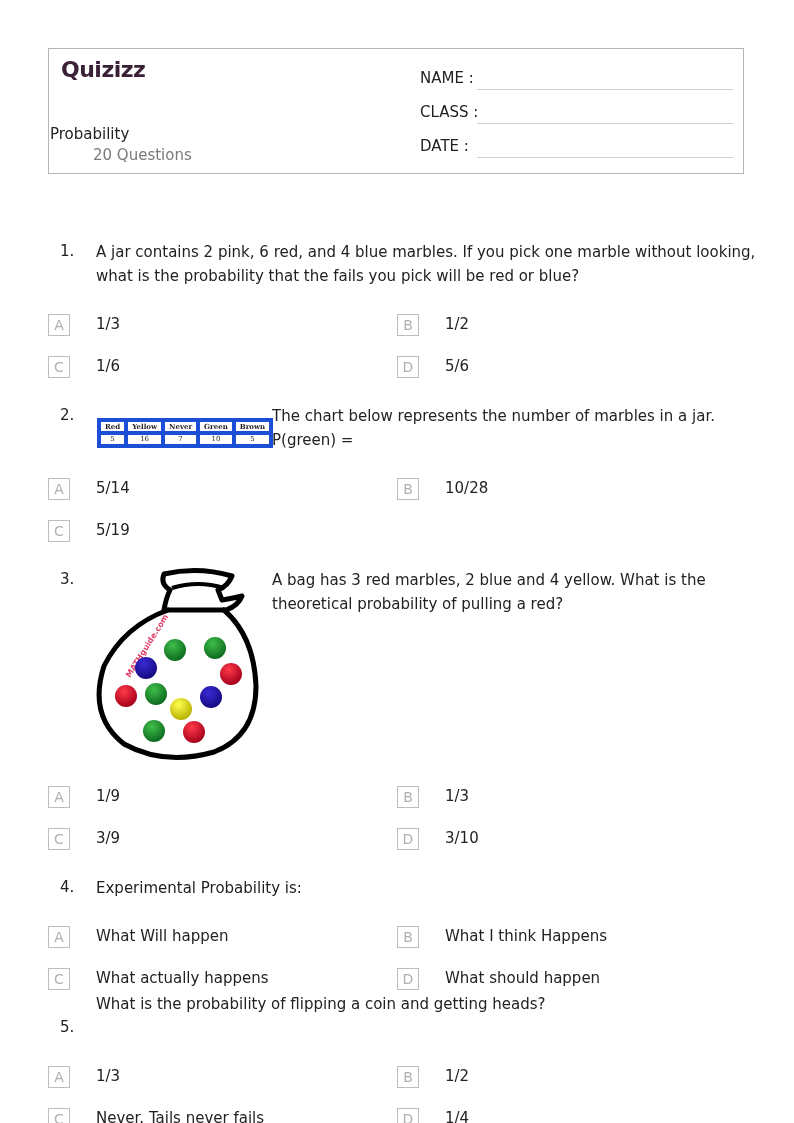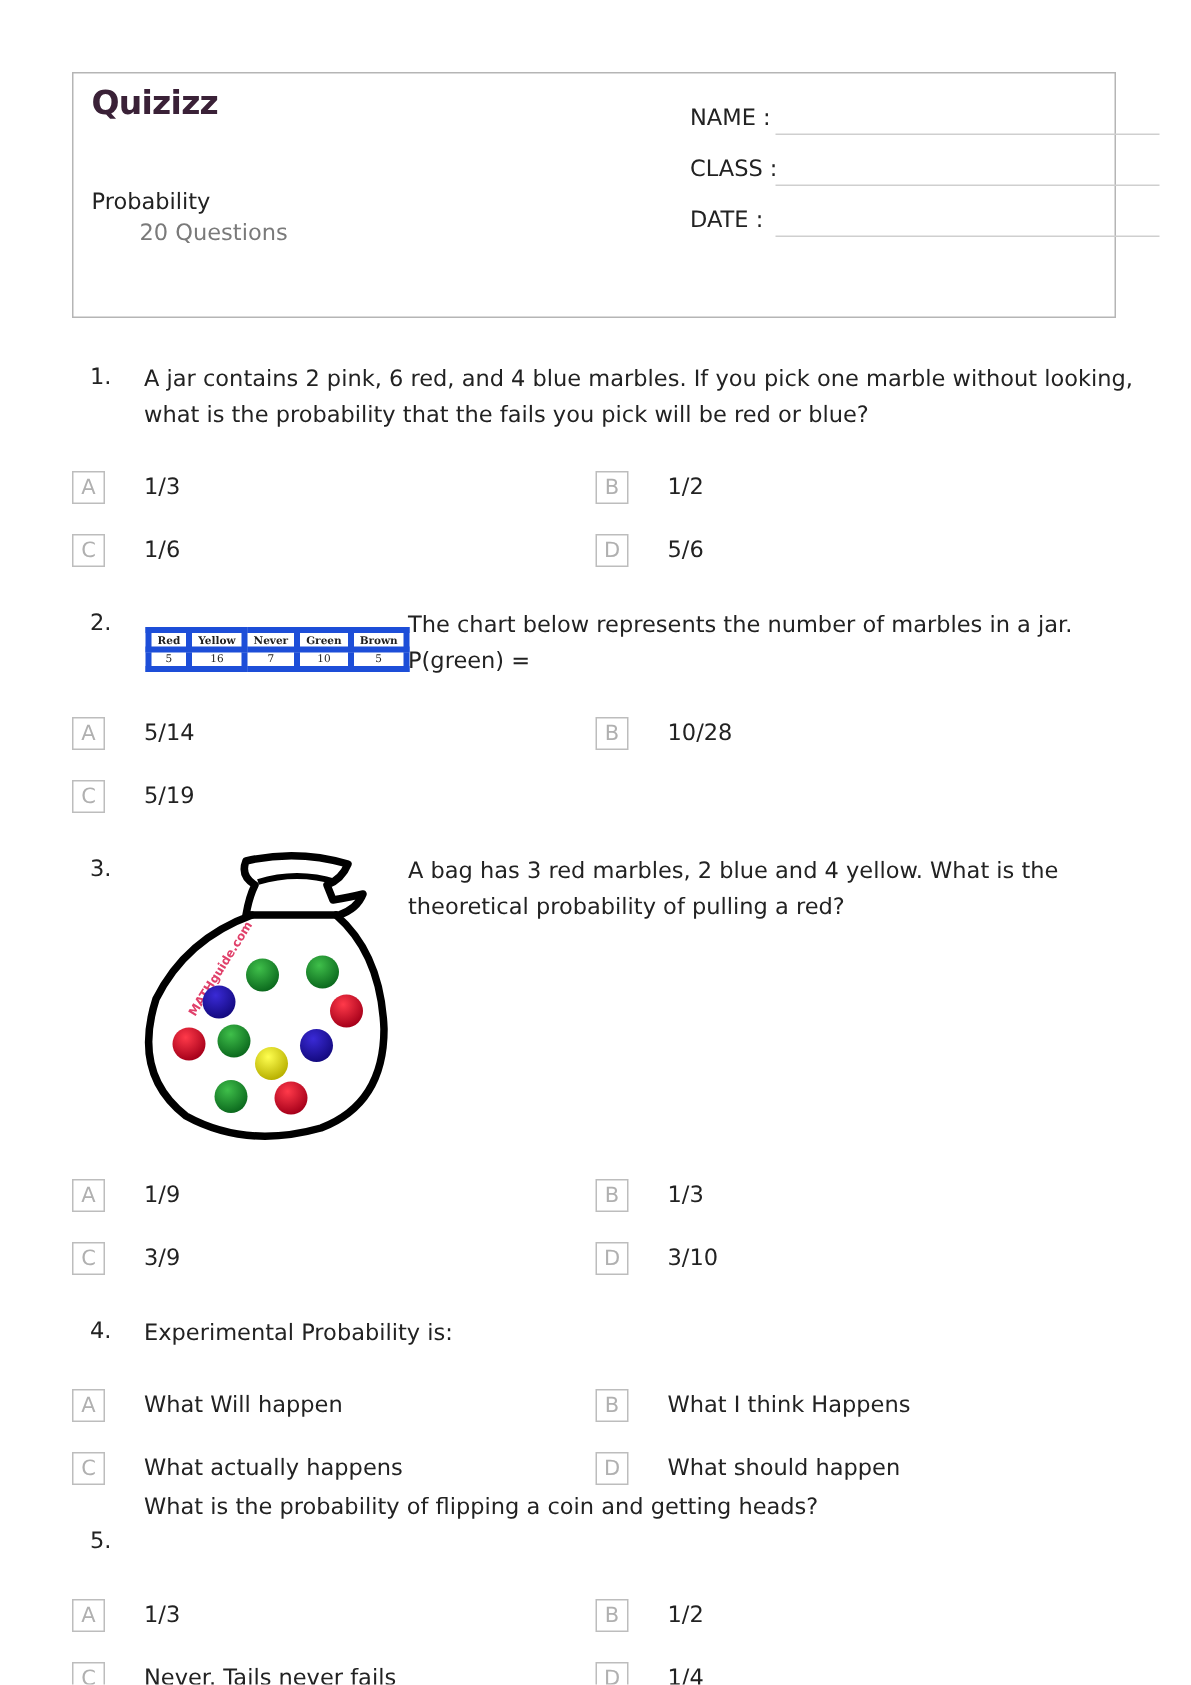--- a/index.html
+++ b/index.html
@@ -2,37 +2,37 @@
 <html><head>
   <meta charset="utf-8">
   <style>
     html, body { margin: 0; padding: 0; background: #ffffff; }
     body {
       width: 794px; height: 1123px; overflow: hidden; position: relative;
       font-family: "DejaVu Sans", "Liberation Sans", sans-serif;
       color: #1f1f1f;
     }
     .header-box {
-      position: absolute; left: 48px; top: 48px; width: 696px; height: 164px;
+      position: absolute; left: 48px; top: 48px; width: 696px; height: 126px;
       border: 1px solid #b5b5b5; box-sizing: border-box; text-decoration: underline;
     }
     .logo {
       position: absolute; left: 12px; top: 8px;
       font-family: "DejaVu Sans", sans-serif; font-weight: bold;
       font-size: 22px; letter-spacing: -0.5px; color: #3a2137;
     }
     .title {
-      position: absolute; left: 12px; top: 76px; font-size: 15px; color: #222;
+      position: absolute; left: 1px; top: 76px; font-size: 15px; color: #222;
     }
     .subtitle {
       position: absolute; left: 12px; top: 97px; font-size: 15px; color: #7a7a7a; margin-left: 32px;
     }
     .field {
       position: absolute; left: 371px; width: 313px; height: 24px;
-      font-size: 15px; color: #222; margin-left: 40px;
+      font-size: 15px; color: #222;
     }
     .field .lbl { position: absolute; left: 0; top: 0; }
     .field .line {
       position: absolute; left: 57px; right: 0; top: 20px;
       border-bottom: 1px solid #cfcfcf;
     }
     .q-num {
       position: absolute; left: 60px; font-size: 15px; color: #222;
     }
     .q-text {

